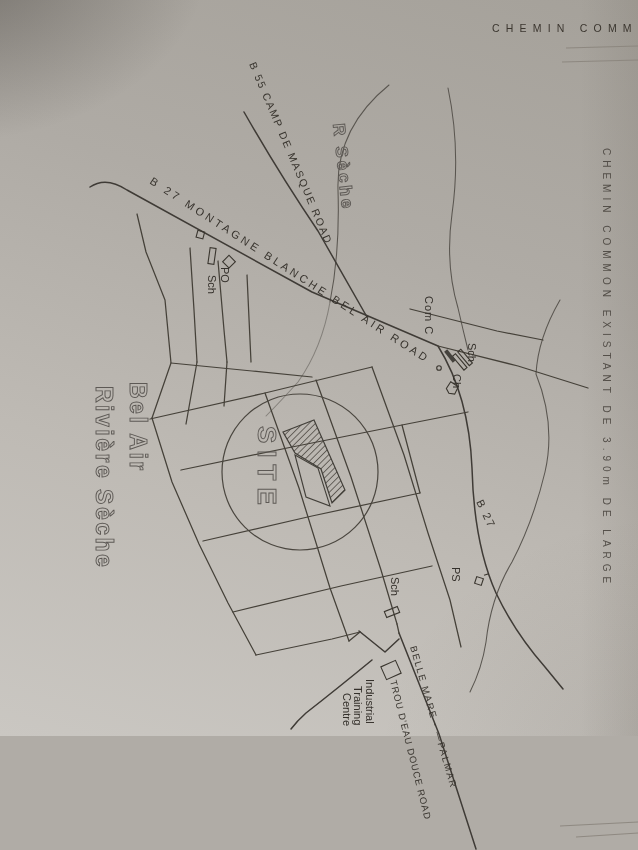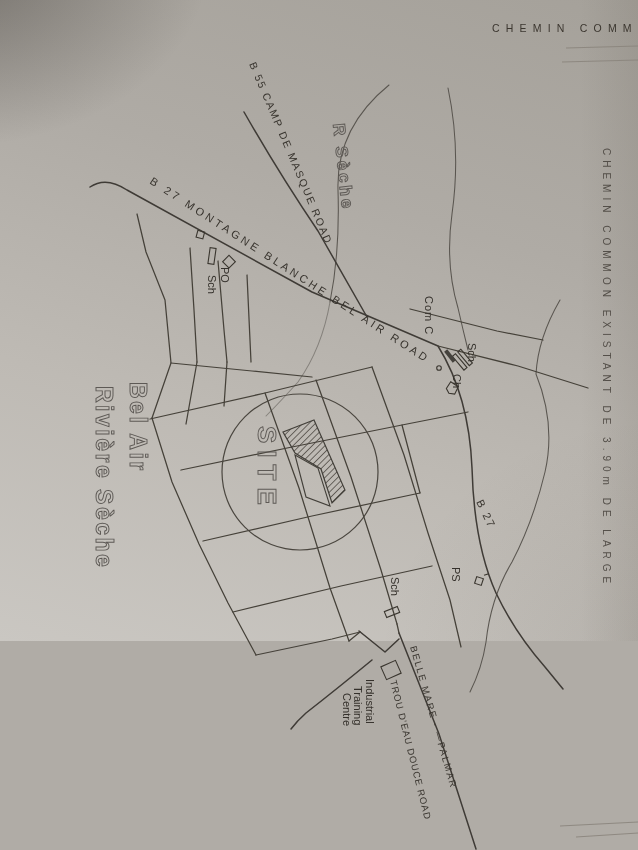--- a/index.html
+++ b/index.html
@@ -1,16 +1,16 @@
 <!DOCTYPE html>
 <html><head>
 <meta charset="utf-8">
 <style>
   html,body{margin:0;padding:0;width:638px;height:850px;overflow:hidden;background:#b0aca6;}
-  .stage{position:relative;width:638px;height:641px;font-family:"Liberation Sans",sans-serif;}
+  .stage{position:relative;width:638px;height:736px;font-family:"Liberation Sans",sans-serif;}
   .paper{position:absolute;inset:0;
     background:
       radial-gradient(ellipse 420px 300px at -8% -6%, rgba(28,24,20,0.40), rgba(28,24,20,0) 62%),
       radial-gradient(ellipse 500px 420px at 106% 104%, rgba(60,54,46,0.10), rgba(60,54,46,0) 60%),
       linear-gradient(to left, rgba(70,62,52,0.10), rgba(70,62,52,0) 9%),
       linear-gradient(197deg, #a5a19a 0%, #afaba5 34%, #bebab4 66%, #cac7c2 100%);
   }
   svg.map{position:absolute;inset:0;display:block;}
   text{font-family:"Liberation Sans",sans-serif;}
   .tl{fill:#34302b;font-size:11px;}

